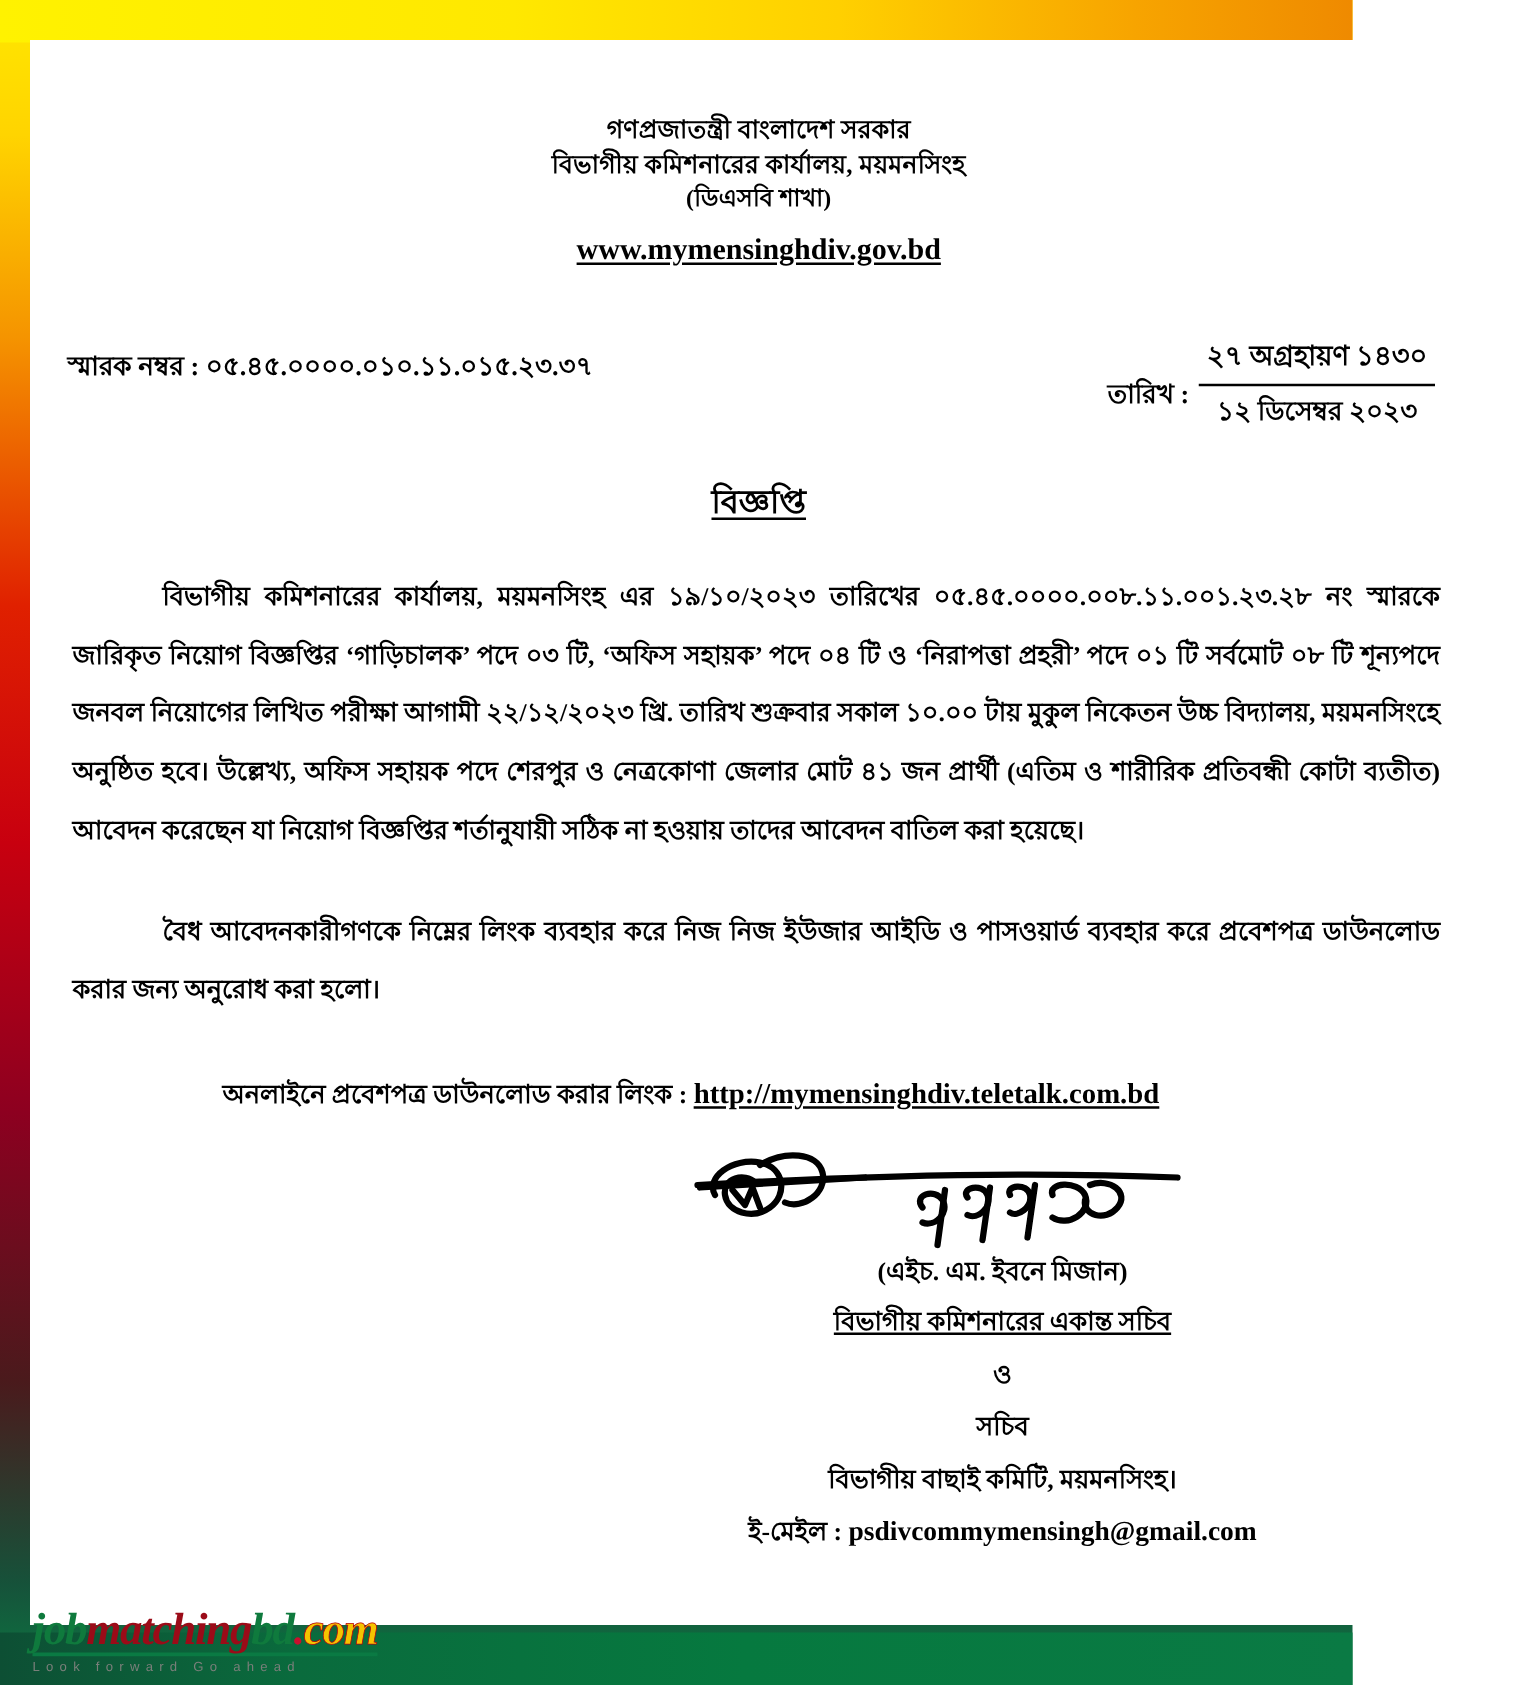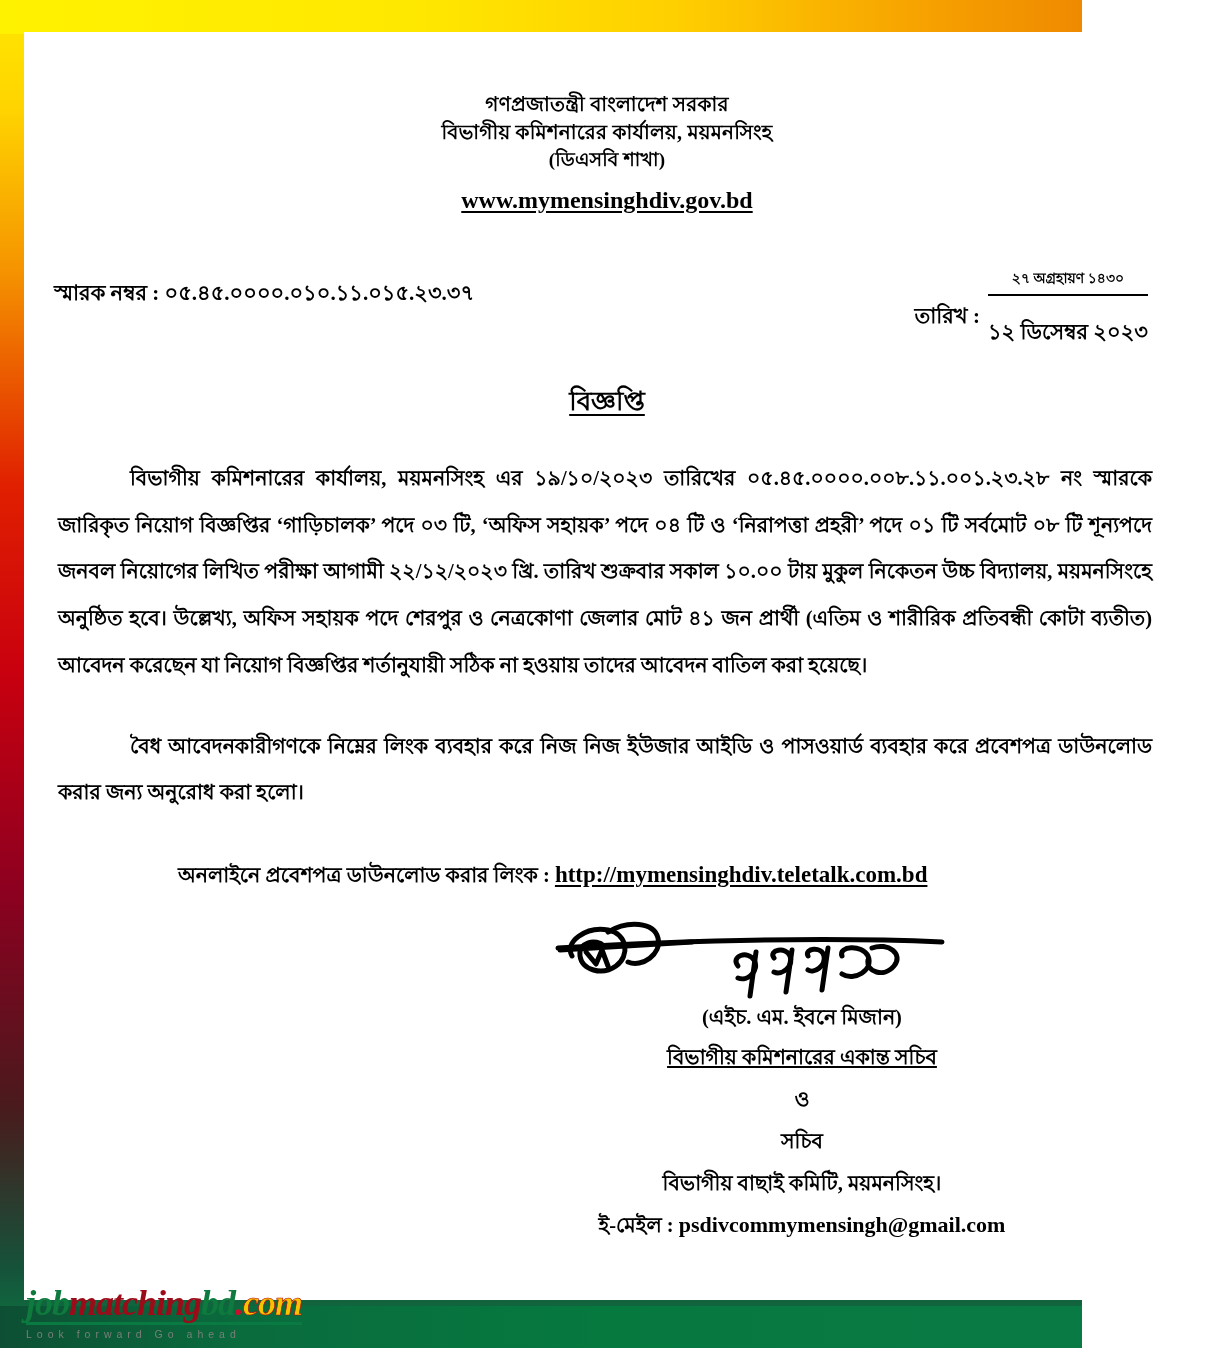--- a/index.html
+++ b/index.html
@@ -114,28 +114,28 @@
     font-weight: bold;
     font-size: 21px;
     margin-right: 8px;
     padding-top: 18px;
   }
   .date-stack {
     text-align: center;
   }
   .date-top {
     font-weight: bold;
-    font-size: 14px;
+    font-size: 22px;
     padding: 0 6px 3px 6px;
     border-bottom: 2px solid #000;
   }
   .date-bottom {
     font-weight: bold;
     font-size: 21px;
-    padding-top: 20px;
+    padding-top: 4px;
   }
 
   
   .notice-title {
     text-align: center;
     margin-top: 28px;
   }
   .notice-title span {
     font-weight: bold;
     font-size: 26px;

